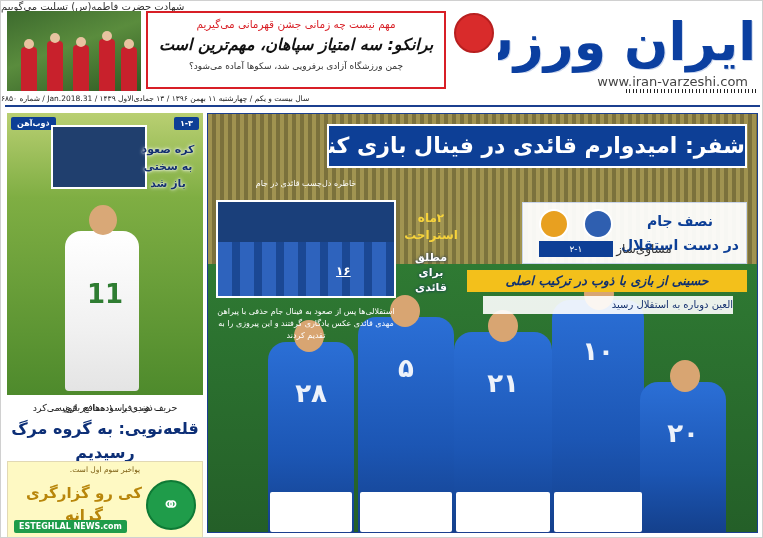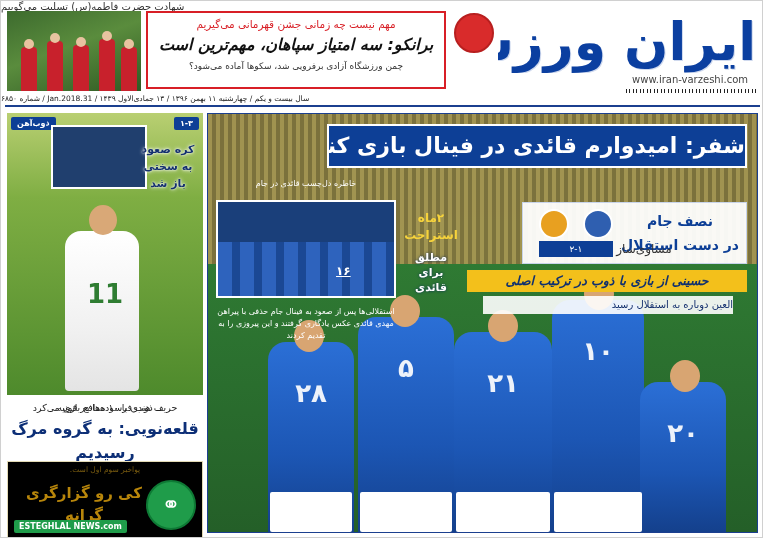--- a/index.html
+++ b/index.html
@@ -60,21 +60,21 @@
     text-align: center;
     line-height: 62px;
     white-space: nowrap;
     overflow: hidden;
     text-shadow: 1px 1px 0 #cfd9ee;
   }
   .logo-url {
     position: absolute;
     right: 14px;
     top: 63px;
-    font-size: 10px;
+    font-size: 13px;
     color: #444;
     direction: ltr;
   }
   .logo-seal {
     position: absolute;
     right: 268px;
     top: 2px;
     width: 40px;
     height: 40px;
     border-radius: 50%;
@@ -295,21 +295,21 @@
     text-align: center;
     line-height: 24px;
   }
 
   .ad-box {
     position: absolute;
     left: 0;
     top: 348px;
     width: 196px;
     height: 78px;
-    background: #000000;
+    background: #fef9c3;
     border: 1px solid #e2d9b4;
     box-sizing: border-box;
     overflow: hidden;
   }
   .ad-top {
     color: #7a5c10;
     font-size: 7.5px;
     text-align: center;
     line-height: 12px;
     margin-top: 2px;

